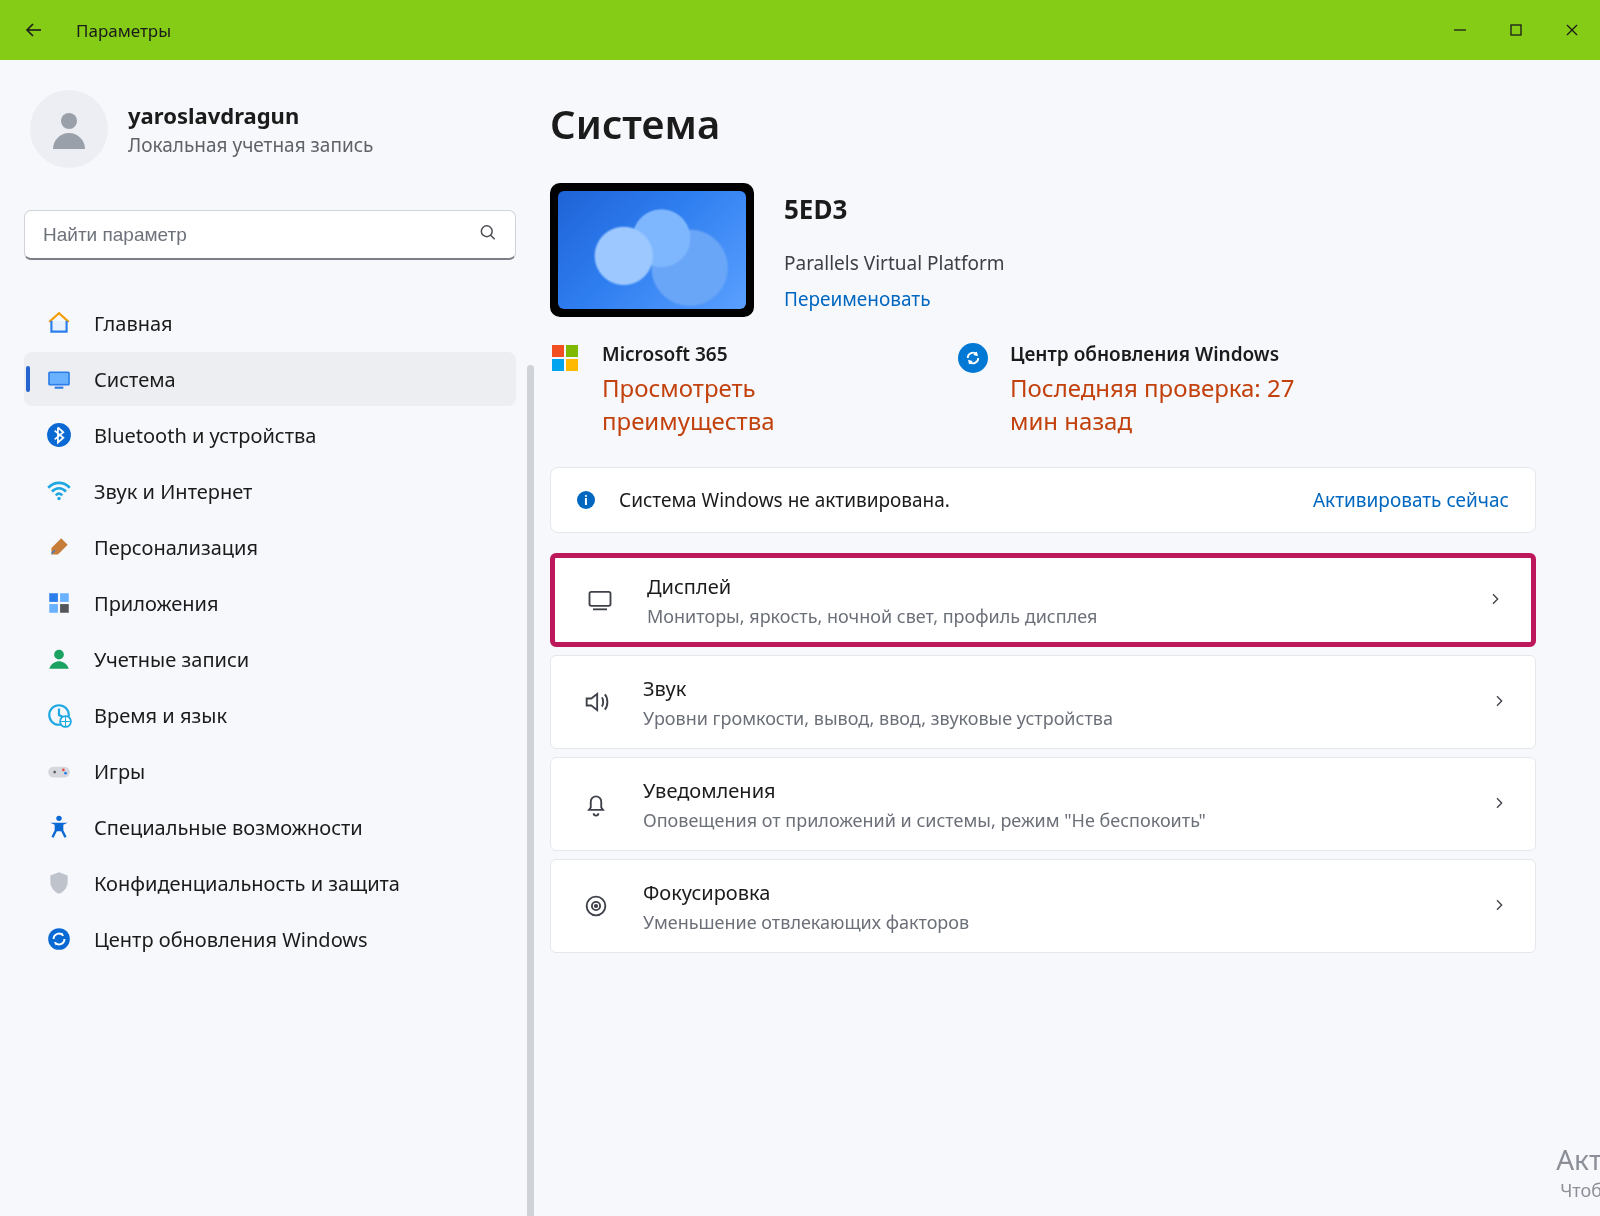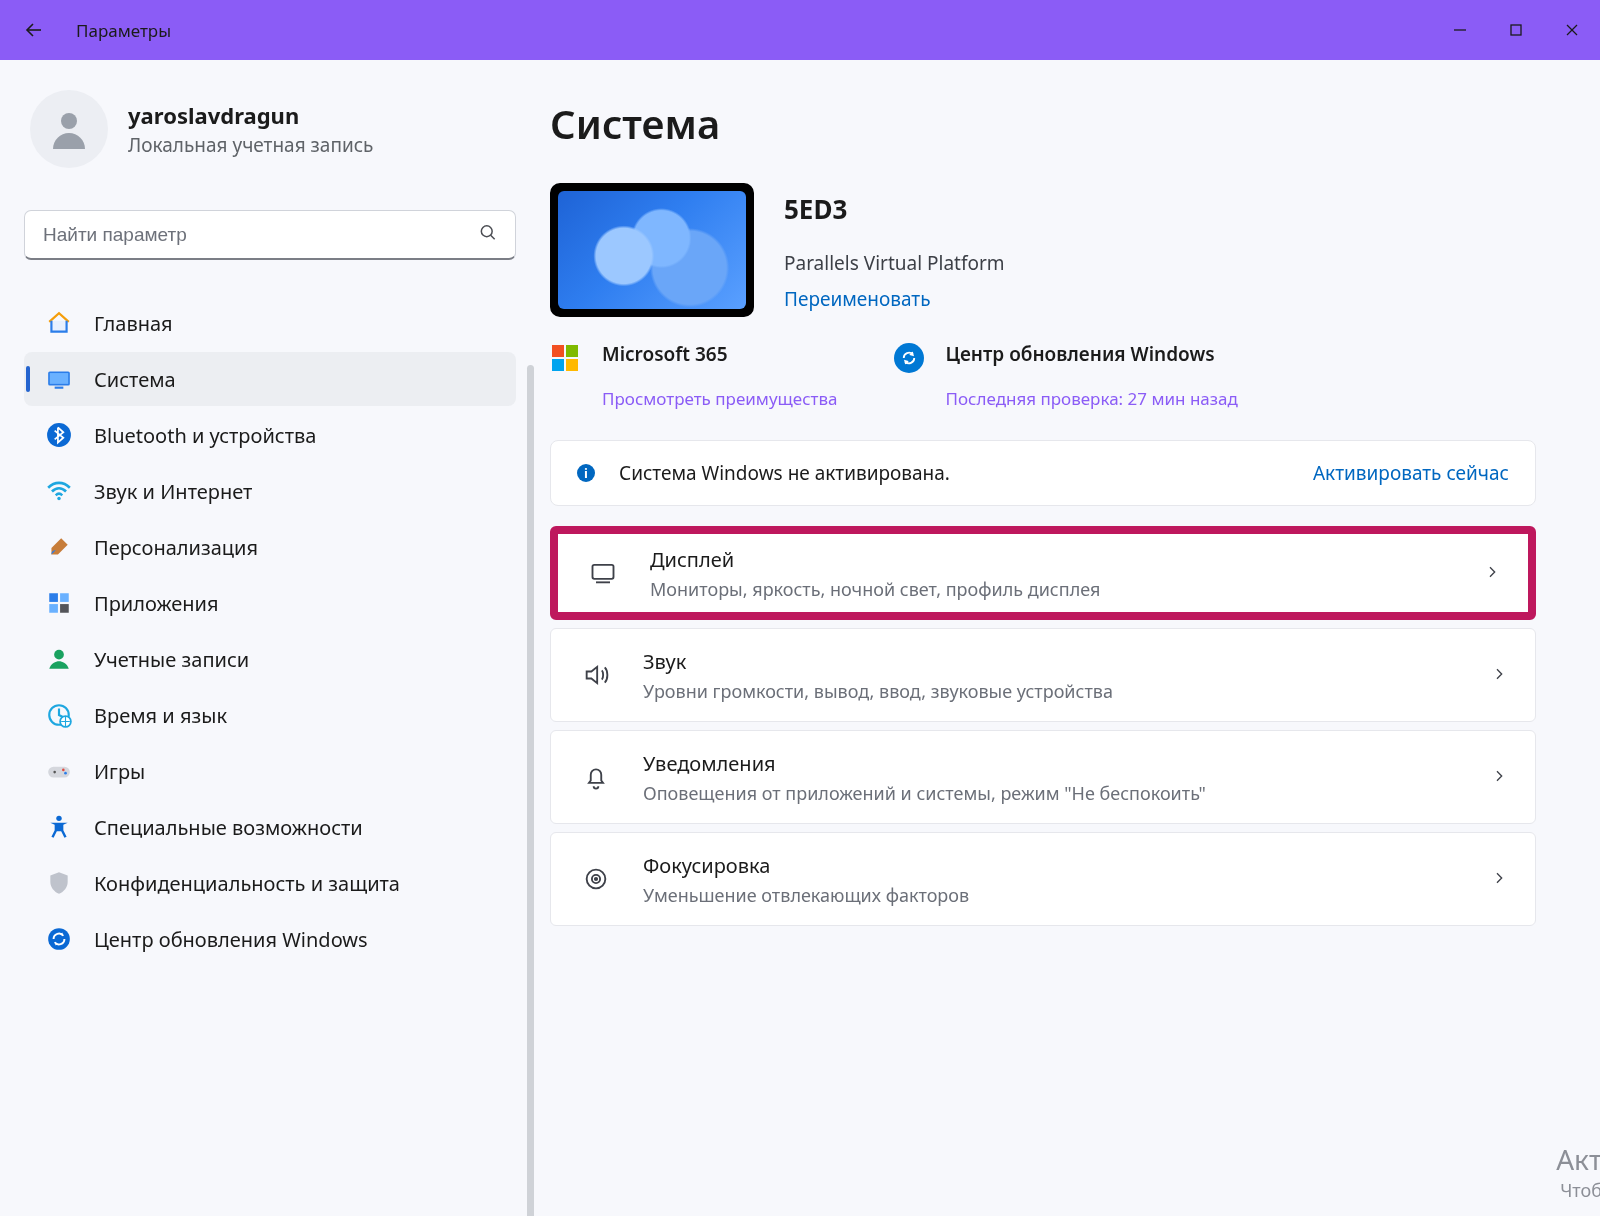--- a/index.html
+++ b/index.html
@@ -7,21 +7,21 @@
 body {
   font-family: "Segoe UI", -apple-system, system-ui, sans-serif;
   background: #f7f8fc;
   color: #1b1b1b;
   font-size: 18px;
 }
 
 
 .titlebar {
   display: flex; align-items: center; justify-content: space-between;
-  height: 60px; padding-left: 22px; background: #8b5cf6;
+  height: 60px; padding-left: 22px; background: #84cc16;
 }
 .titlebar-left { display: flex; align-items: center; gap: 30px; }
 .back-btn { width: 24px; height: 24px; display:flex; align-items:center; justify-content:center; color:#1b1b1b; cursor:pointer; }
 .app-title { font-size: 17px; color:#1b1b1b; }
 .win-controls { display:flex; }
 .win-btn { width:56px; height:44px; display:flex; align-items:center; justify-content:center; color:#1b1b1b; cursor:pointer; }
 
 .layout { display:flex; height:calc(1216px - 60px); }
 
 
@@ -83,36 +83,36 @@
 
 .tiles-row { display:flex; gap:56px; margin-bottom:30px;align-items:flex-end; }
 .tile { display:flex; gap:22px; cursor:pointer; }
 .tile-icon { width:30px; height:30px; display:flex; align-items:center; justify-content:center; flex:none; margin-top:2px;}
 .ms-logo { width:26px; height:26px; display:grid; grid-template-columns:1fr 1fr; grid-template-rows:1fr 1fr; gap:2px; }
 .ms-logo span:nth-child(1){background:#f25022;} .ms-logo span:nth-child(2){background:#7fba00;}
 .ms-logo span:nth-child(3){background:#00a4ef;} .ms-logo span:nth-child(4){background:#ffb900;}
 .sync-badge{ width:30px; height:30px; border-radius:50%; background:#0078d4; display:flex;align-items:center;justify-content:center; color:#fff;}
 .sync-badge svg{width:18px;height:18px;}
 .tile-title { font-size:19px; font-weight:600; }
-.tile-sub { font-size:17px; color:#8b5cf6; margin-top:20px; max-width:300px; }
+.tile-sub { font-size:24px; color:#c2410c; margin-top:4px; max-width:300px; }
 
 .banner {
   width:986px; height:66px; background:#ffffff; border:1px solid #e6e7ec; border-radius:8px;
   display:flex; align-items:center; padding:0 26px; gap:24px; margin-bottom:20px;
 }
 .info-dot{ width:18px;height:18px;border-radius:50%;background:#0067c0; color:#fff; font-size:13px; font-weight:700; display:flex;align-items:center;justify-content:center; flex:none;}
 .banner-text { font-size:19px; flex:1; }
 .banner-link { font-size:19px; color:#0067c0; cursor:pointer; }
 
 .cards { display:flex; flex-direction:column; gap:8px; width:986px; }
 .card {
   min-height:94px; background:#fff; border:1px solid #e6e7ec; border-radius:6px;
   display:flex; align-items:center; padding:0 28px; gap:30px; cursor:pointer;
 }
-.card.highlight { border:8px solid #be185d; height:88px; }
+.card.highlight { border:5px solid #be185d; height:88px; }
 .card-icon { width:34px; display:flex; align-items:center; justify-content:center; color:#3e4149; flex:none;}
 .card-icon svg{width:28px; height:28px;}
 .card-body { flex:1; }
 .card-title { font-size:20px; color:#1b1b1b; }
 .card-sub { font-size:18px; color:#6b6f78; margin-top:4px; }
 .chevron { color:#3e4149; }
 .chevron svg{width:16px;height:16px;}
 
 .watermark { position:absolute; right:-2px; bottom:14px; text-align:right; color:#8c8f97; pointer-events:none;}
 .watermark .l1{ font-size:28px; }

